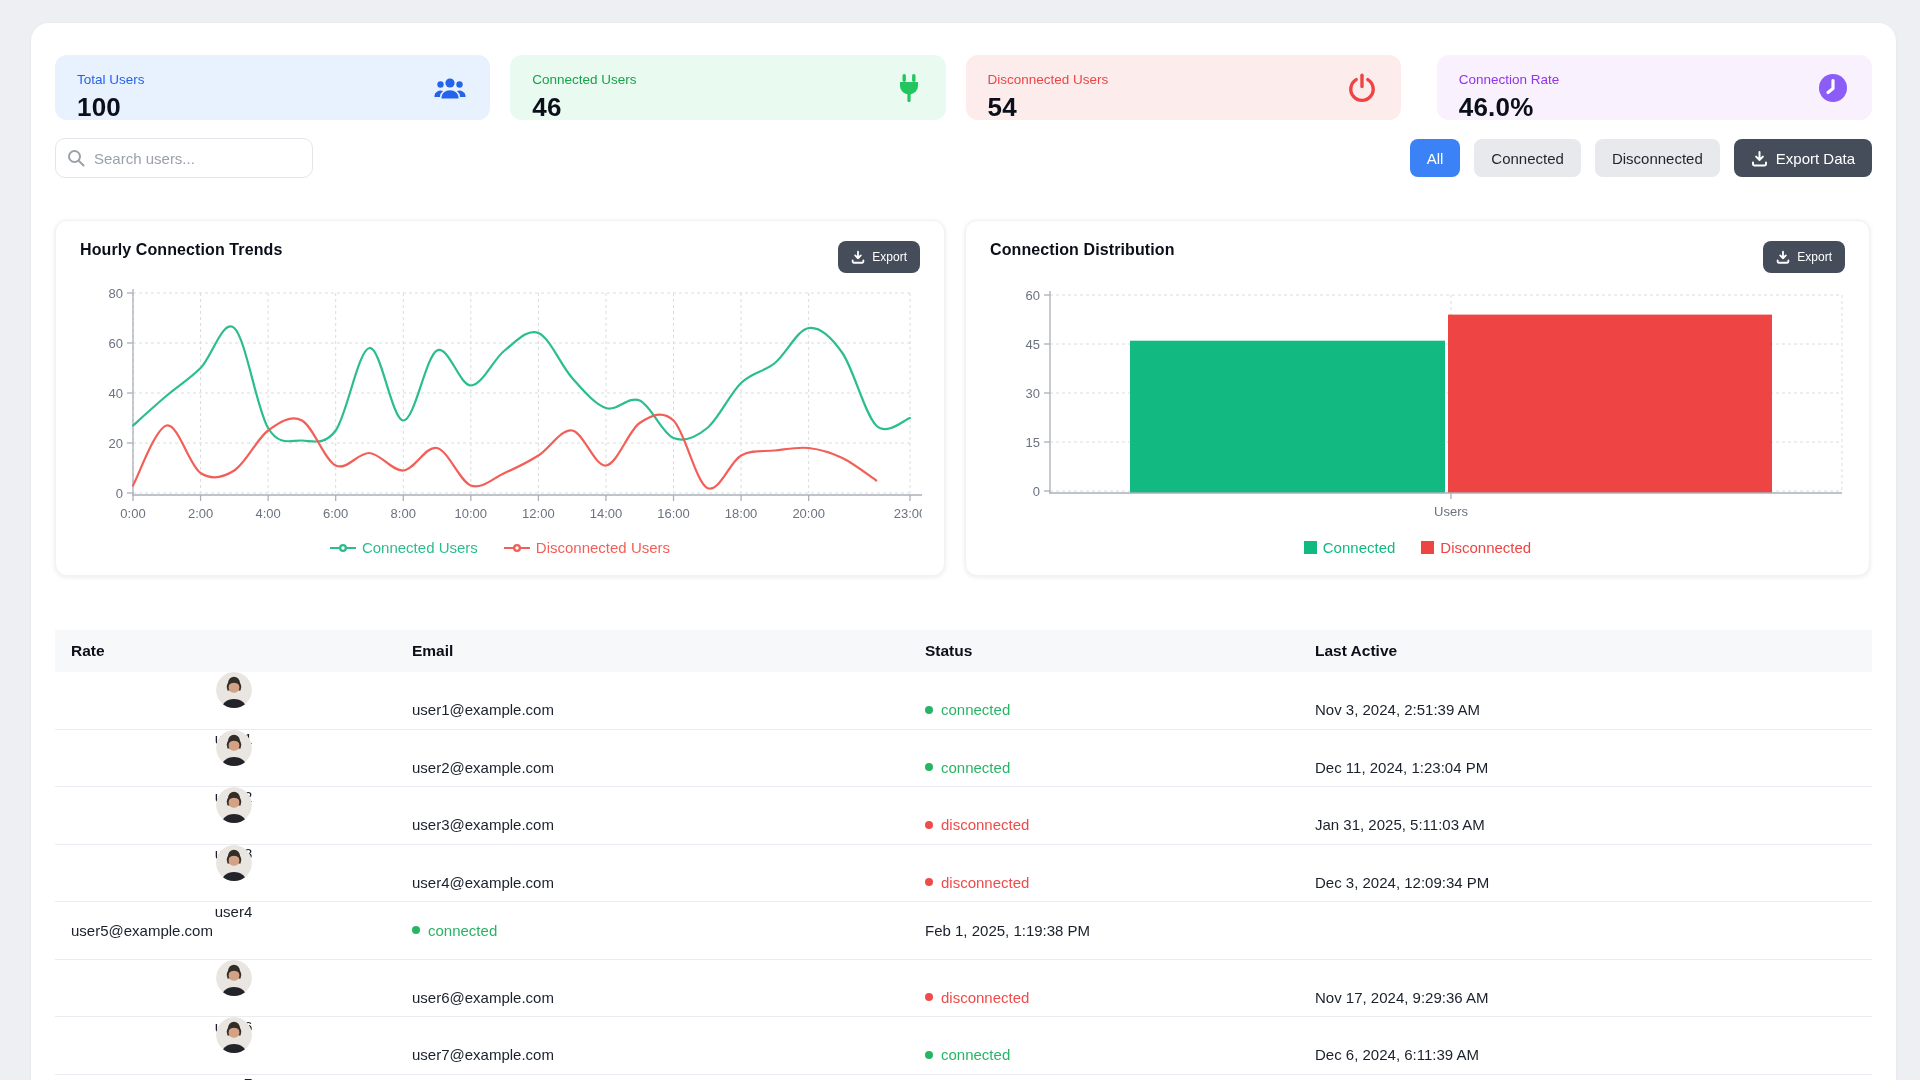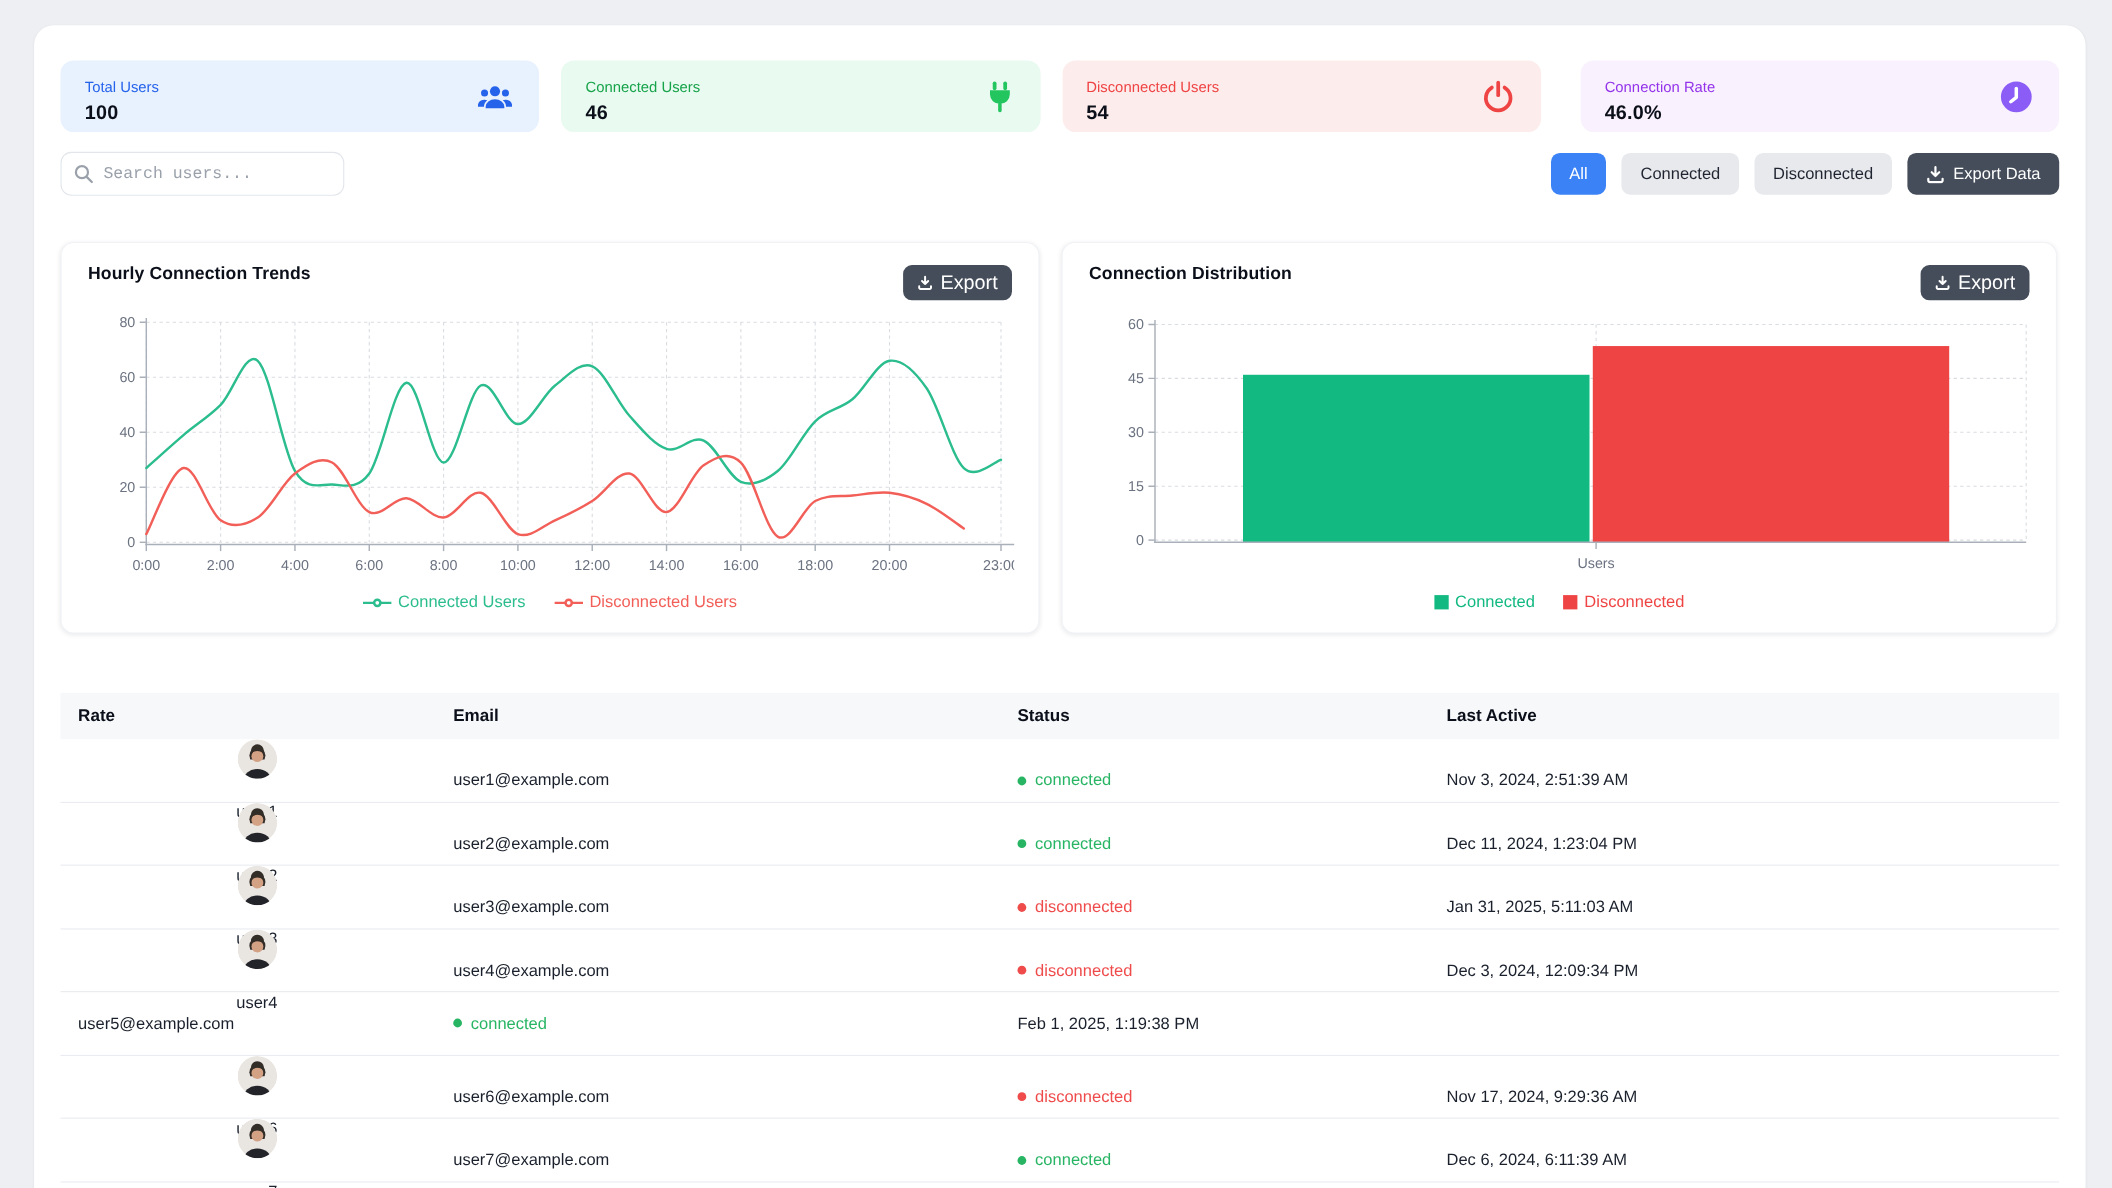--- a/index.html
+++ b/index.html
@@ -17,33 +17,33 @@
     padding:32px 24px 24px 24px;
     box-shadow:0 1px 3px rgba(15,23,42,.06);
   }
   
   .stats-row { display:flex; gap:20px; }
   .stat-card {
     flex:1; height:65px; border-radius:12px;
     padding:17px 22px; position:relative;
   }
   .stat-label { font-size:13.5px; font-weight:400; }
-  .stat-value { font-size:18px; font-weight:700; color:#0b0f19; margin-top:5px; letter-spacing:.2px; }
+  .stat-value { font-size:26px; font-weight:700; color:#0b0f19; margin-top:5px; letter-spacing:.2px; }
   .stat-icon { position:absolute; right:24px; top:50%; transform:translateY(-50%); display:flex; }
   .c-blue   { background:#e8f1fe; } .c-blue  .stat-label{ color:#2563eb; }
   .c-green  { background:#e9faf0; } .c-green .stat-label{ color:#17a34a; }
   .c-red    { background:#fdecec; } .c-red   .stat-label{ color:#ef4444; }
   .c-purple { background:#f9f1fd;margin-left:16px; } .c-purple .stat-label{ color:#9333ea; }
   
   .controls { display:flex; align-items:center; margin-top:18px; }
   .search-box { position:relative; width:258px; }
   .search-box input {
     width:100%; height:40px; border:1.5px solid #e2e6eb; border-radius:10px;
     padding:0 12px 0 38px; font-size:15px; color:#701a75; outline:none;
-    font-family:Liberation Mono, monospace; background:#fff;
+    font-family:Liberation Sans, sans-serif; background:#fff;
   }
   .search-box input::placeholder { color:#9aa1ab; }
   .search-box .mag { position:absolute; left:12px; top:11px; }
   .filter-group { margin-left:auto; display:flex; gap:14px; align-items:center; }
   .btn {
     height:38px; border:none; border-radius:8px; padding:0 17px;
     font-size:15px; font-family:"Liberation Sans", sans-serif; cursor:pointer;
     background:#e7e9ed; color:#1f2430; display:flex; align-items:center; gap:8px;
   }
   .btn.active { background:var(--accent,#3b82f6); color:#fff; }
@@ -54,21 +54,21 @@
     background:#fff; border:1px solid #f0f2f5; border-radius:12px;
     box-shadow:0 1px 5px rgba(15,23,42,.09);
     padding:20px 24px; height:356px;
   }
   .chart-card.left  { width:890px; }
   .chart-card.right { width:905px; }
   .chart-header { display:flex; justify-content:space-between; align-items:flex-start; height:34px; }
   .chart-title { font-size:16px; font-weight:700; color:#0b0f19; letter-spacing:.1px; }
   .export-btn {
     background:#454d5a; color:#fff; border:none; border-radius:8px;
-    height:32px; padding:0 13px; font-size:18px; display:flex; align-items:center; gap:7px;
+    height:32px; padding:0 13px; font-size:12px; display:flex; align-items:center; gap:7px;
     cursor:pointer; font-family:"Liberation Sans", sans-serif;
   }
   .chart-svg { display:block; margin-top:6px; }
   .chart-svg .grid { stroke:#d9dce1; stroke-width:1; stroke-dasharray:3 3; fill:none; }
   .chart-svg .axis { stroke:#aab0b9; stroke-width:1.3; fill:none; }
   .chart-svg .tick { font-size:13px; fill:#6b7280; font-family:"Liberation Sans",sans-serif; }
   .legend { display:flex; justify-content:center; gap:26px; margin-top:8px; font-size:15px; }
   .legend-item { display:flex; align-items:center; gap:6px; }
   .legend-item .sq { width:13px; height:13px; display:inline-block; background:currentColor; }
   

